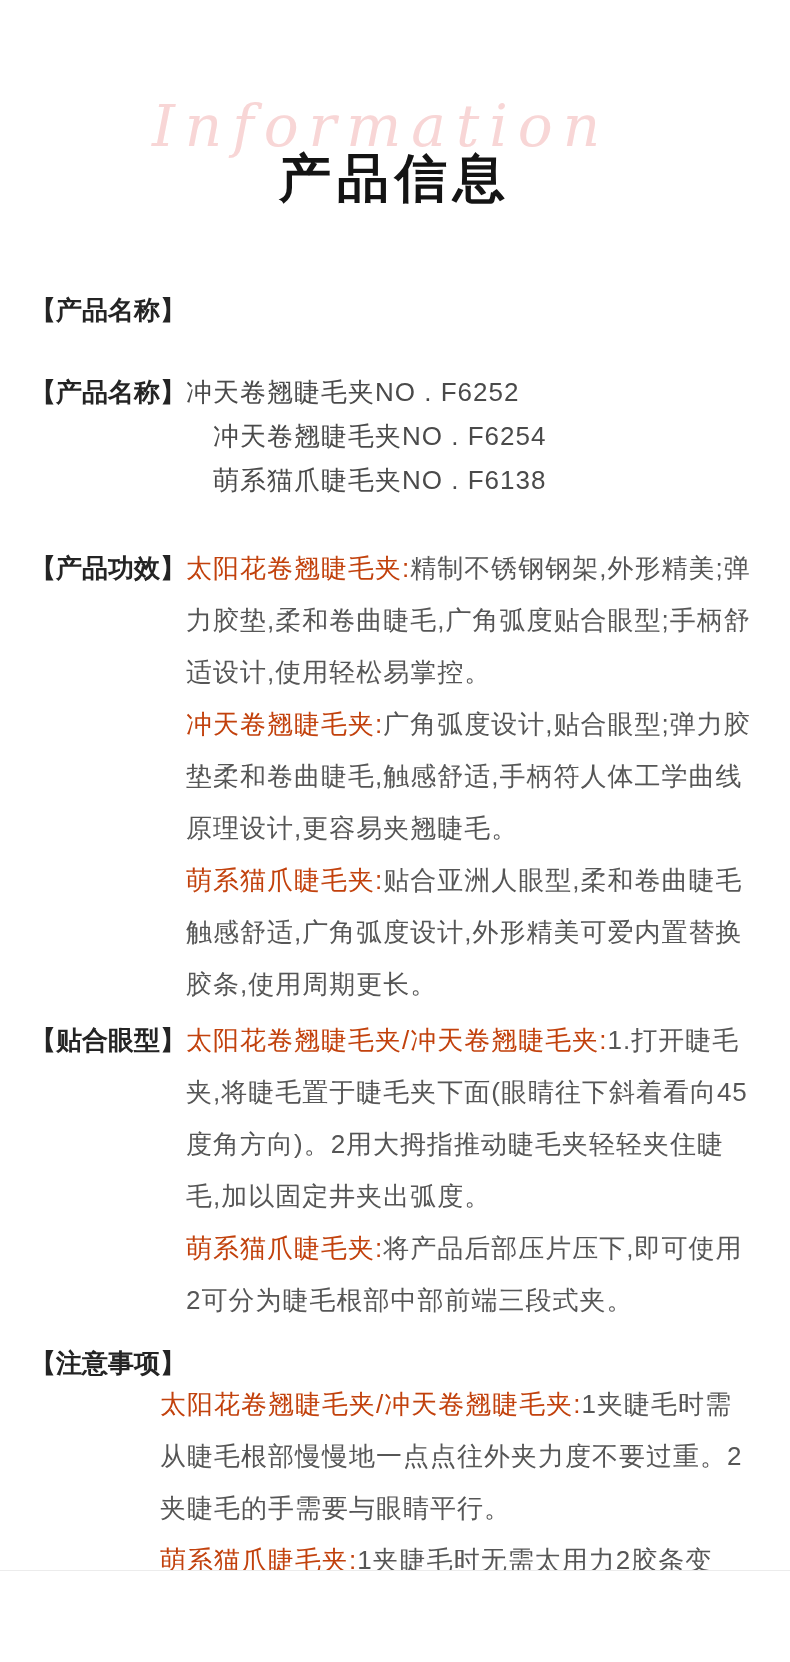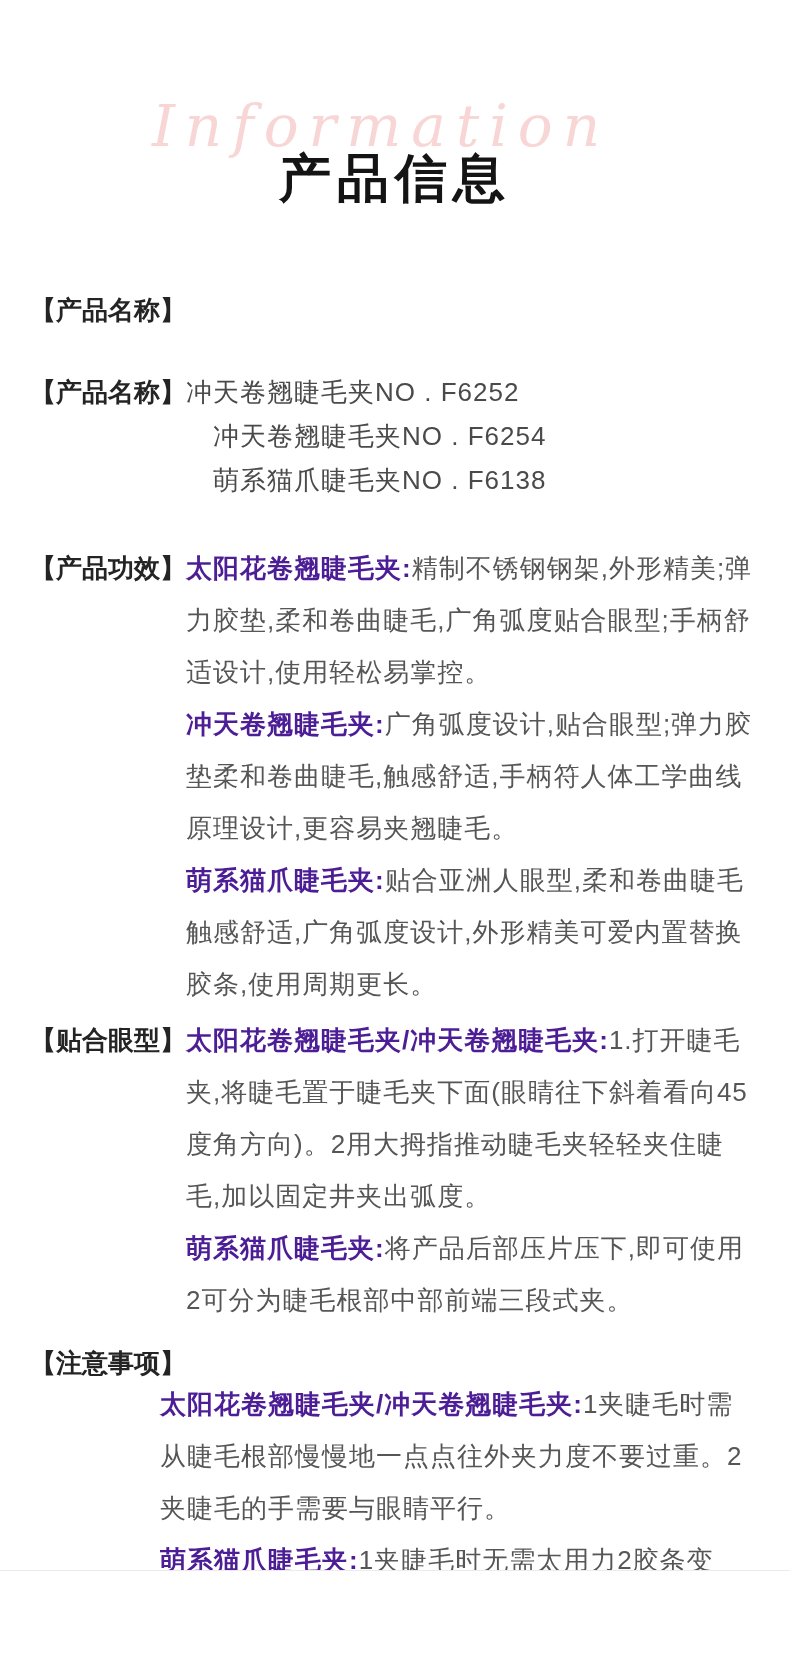--- a/index.html
+++ b/index.html
@@ -57,22 +57,22 @@
   }
   .section-body {
     flex: 1 1 auto;
     font-size: 26px;
     line-height: 52px;
     letter-spacing: 1px;
     color: #565656;
   }
   .section-body p { margin: 0; }
   .lead {
-    font-weight: 700;
-    color: #4c1d95;
+    font-weight: 400;
+    color: #c2410c;
   }
   
   .section-brand { margin-top: 84px; }
   .section-brand .section-label { line-height: 32px; }
   .section-brand .section-body {
     line-height: 32px;
     padding-left: 25px;
     letter-spacing: 4px;
     color: #3d3d3d;
   }

